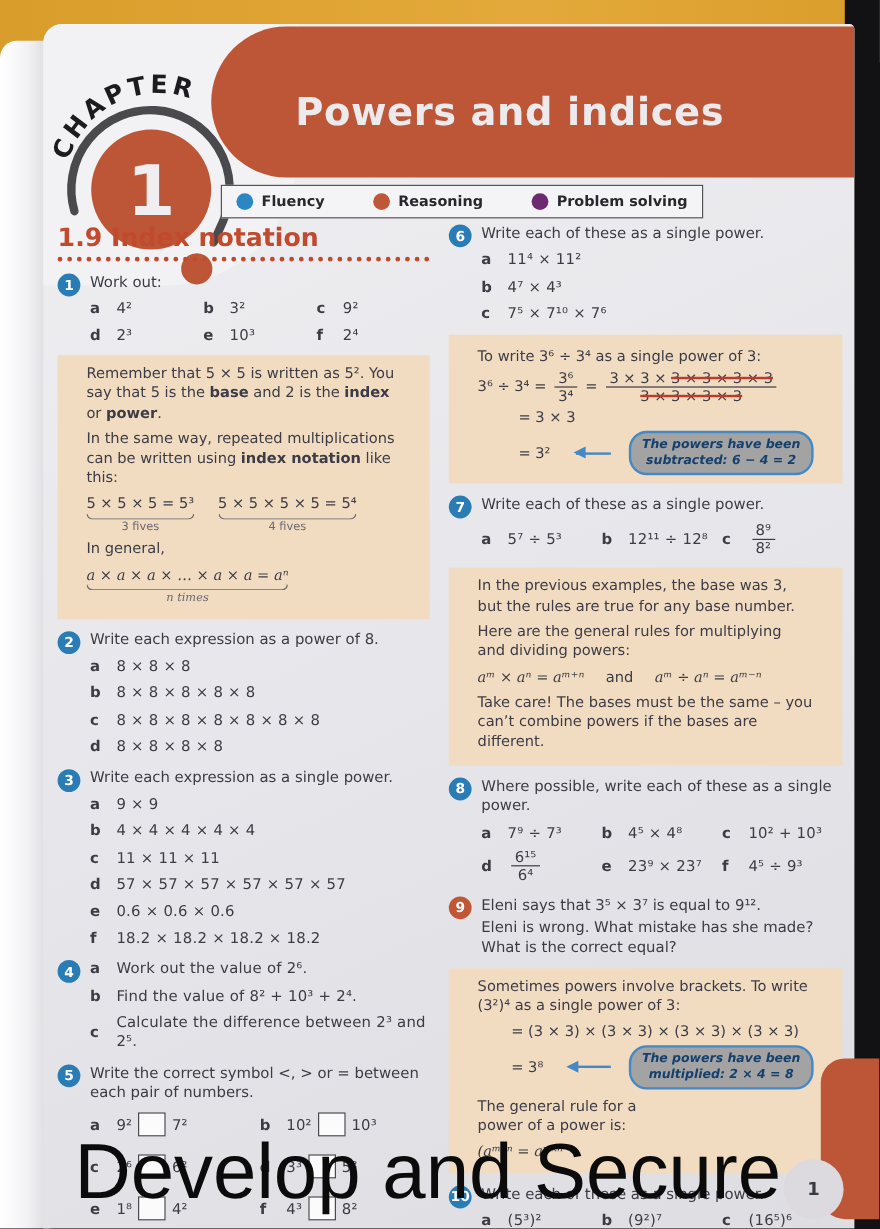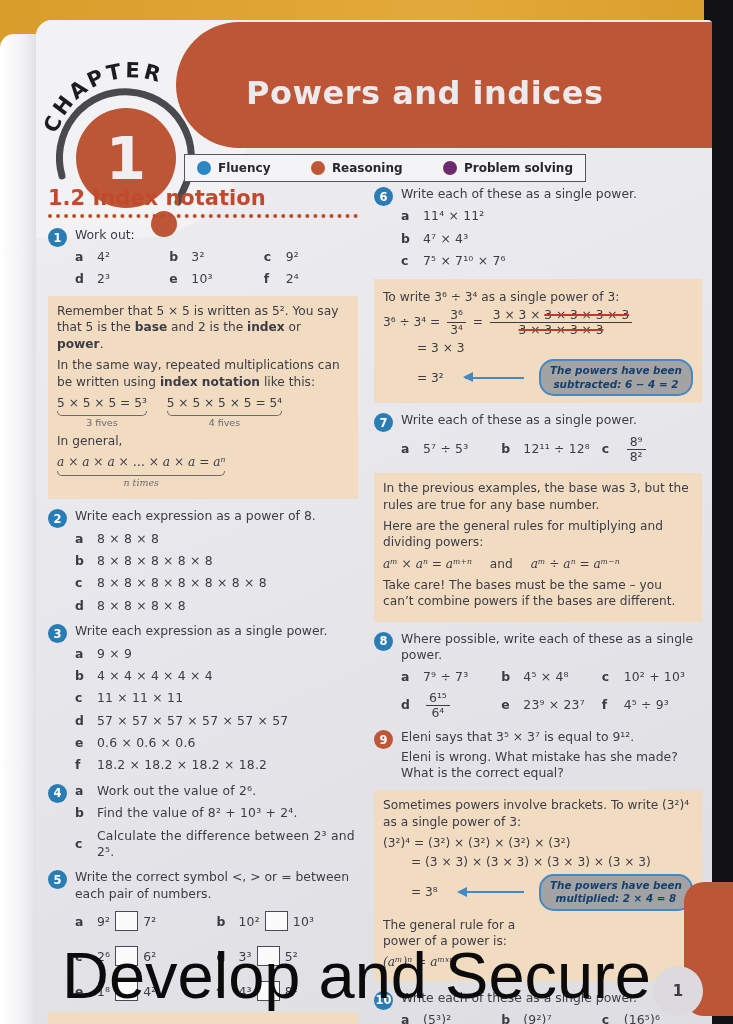--- a/index.html
+++ b/index.html
@@ -49,21 +49,21 @@
   .qnum.reason { background:#bf5736; }
   .qbody { flex:1; min-width:0; font-size:12.4px; line-height:1.32; }
 
   .items-3 { display:grid; grid-template-columns:1fr 1fr 1fr; row-gap:5px; margin-top:6px; }
   .items-2 { display:grid; grid-template-columns:1fr 1fr; row-gap:7px; margin-top:6px; }
   .items-1 { display:grid; grid-template-columns:1fr; row-gap:6px; margin-top:6px; }
   .item { display:flex; gap:12px; align-items:center; }
   .ltr { font-weight:bold; flex:none; min-width:10px; }
   .expr { letter-spacing:.2px; }
 
-  .box { background:#f1dcc1; padding:7px 9px; margin-top:9px; font-size:12.2px; line-height:1.34; }
+  .box { background:#f1dcc1; padding:7px 24px; margin-top:9px; font-size:12.2px; line-height:1.34; }
   .box p { margin-bottom:5px; }
   .mline { margin:3px 0; }
   .ind { padding-left:34px; }
 
   .mv { font-family:"DejaVu Serif", serif; font-style:italic; }
 
   .ubrace { display:inline-flex; flex-direction:column; align-items:center; margin-right:16px; vertical-align:top; }
   .uline { align-self:stretch; height:5px; border:1.5px solid #6a6a70; border-top:none;
            border-radius:0 0 7px 7px; }
   .ulabel { font-size:9.5px; color:#6a6a70; margin-top:1px; }
@@ -131,21 +131,21 @@
       </div>
       <div class="legend-item">
         <span class="legend-dot" style="background:#6e2a70"></span>
         <span class="legend-label">Problem solving</span>
       </div>
     </div>
 
     <div class="cols">
 
       <div class="col-left">
-        <div class="section-title">1.2 Index notation</div>
+        <div class="section-title">1.9 Index notation</div>
         <div class="section-dots"></div>
 
         <div class="q">
           <div class="qnum">1</div>
           <div class="qbody">
             <span>Work out:</span>
             <div class="items-3">
               <span class="item">
                   <span class="ltr">a</span>
                   <span class="expr">4²</span>
@@ -437,21 +437,20 @@
         <div class="q">
           <div class="qnum reason">9</div>
           <div class="qbody">
             <div>Eleni says that 3⁵ × 3⁷ is equal to 9¹².</div>
             <div style="margin-top:3px">Eleni is wrong. What mistake has she made? What is the correct equal?</div>
           </div>
         </div>
 
         <div class="box">
           <p>Sometimes powers involve brackets. To write (3²)⁴ as a single power of 3:</p>
-          <div class="mline">(3²)⁴ = (3²) × (3²) × (3²) × (3²)</div>
           <div class="mline ind" style="padding-left:28px">= (3 × 3) × (3 × 3) × (3 × 3) × (3 × 3)</div>
           <div class="arrow-row">
             <span class="ind" style="padding-left:28px">= 3⁸</span>
             <span class="arrowline"></span>
             <span class="bubble">
               <span>The powers have been</span><br><span>multiplied: 2 × 4 = 8</span>
             </span>
           </div>
           <p style="margin-top:6px; width:170px;">The general rule for a power of a power is:</p>
           <div class="mline mv">(aᵐ)ⁿ = aᵐˣⁿ</div>

